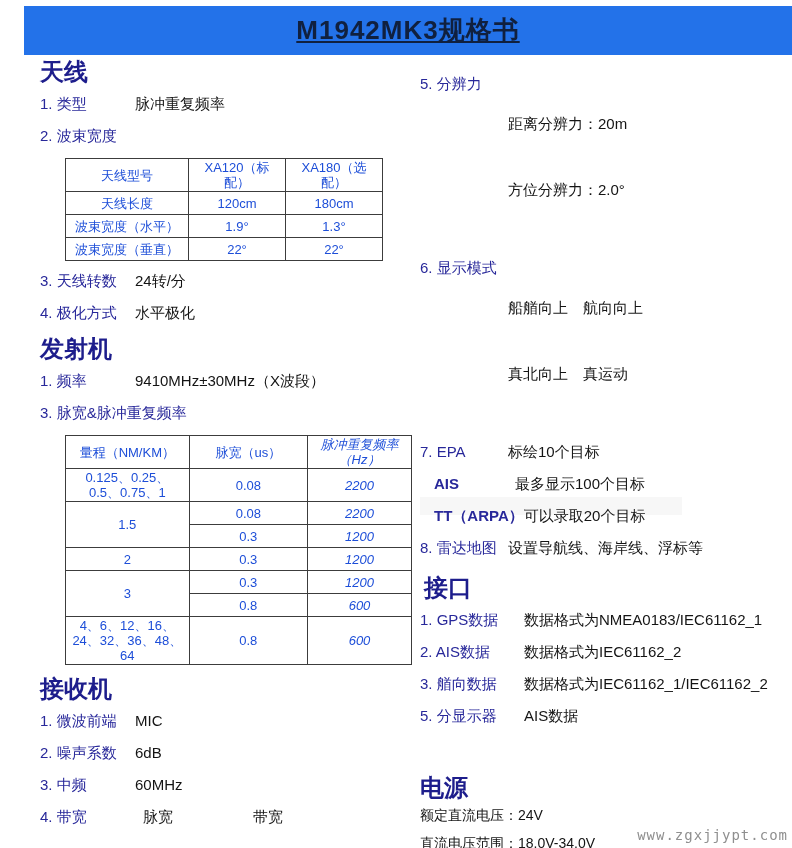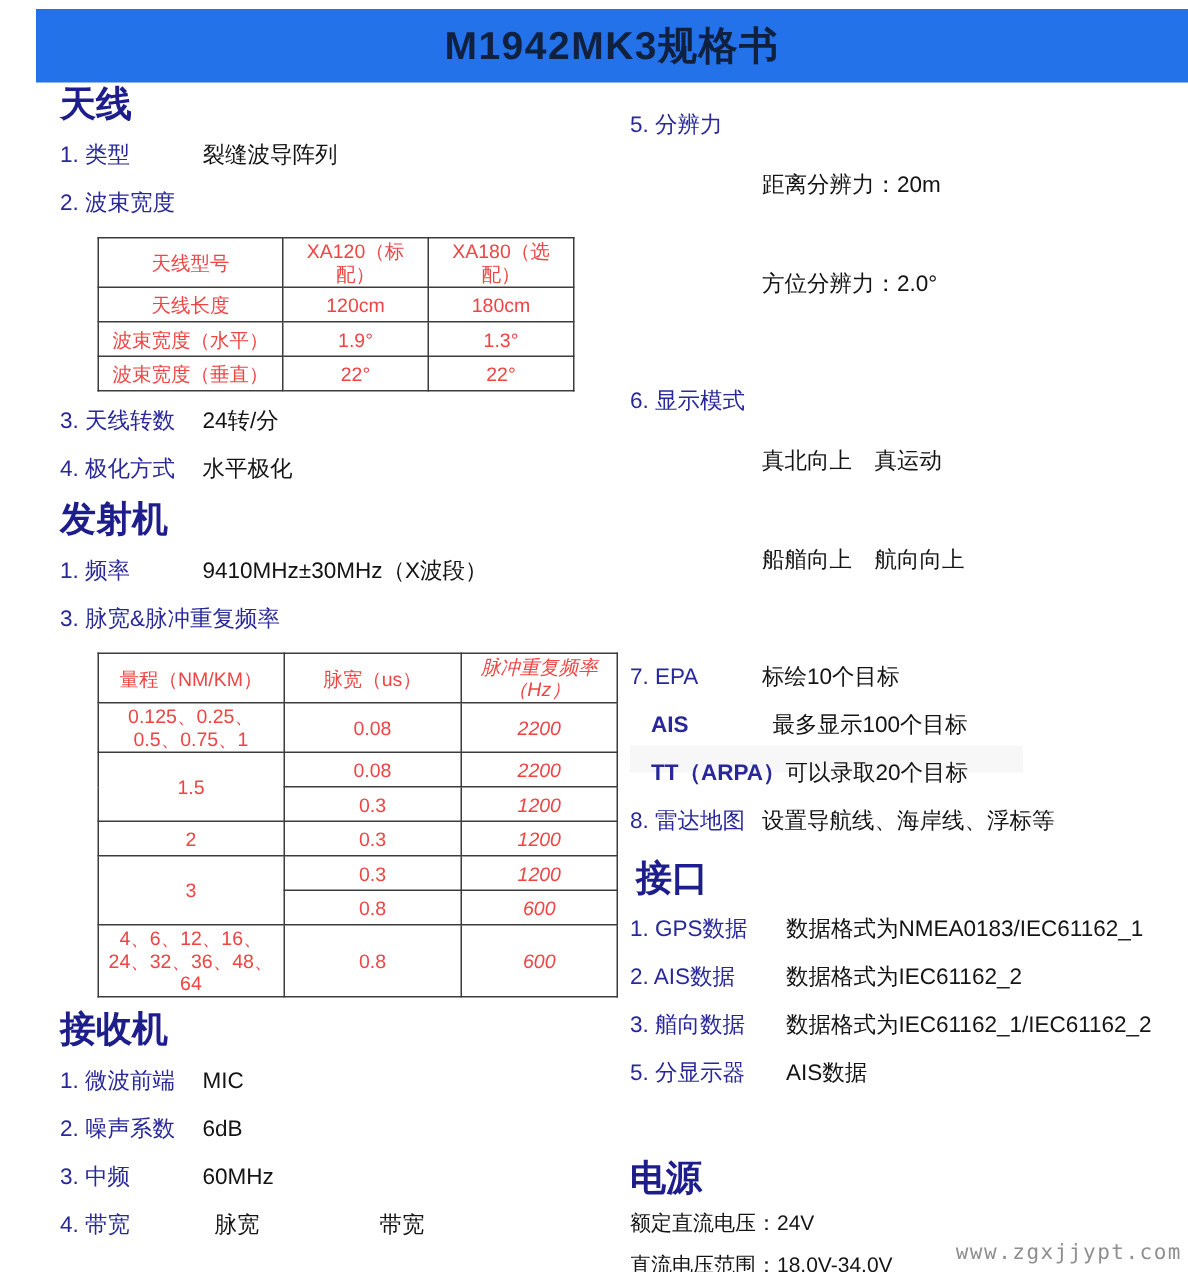--- a/index.html
+++ b/index.html
@@ -1,30 +1,30 @@
 <!DOCTYPE html>
 <html><head>
 <meta charset="utf-8">
 <style>
   html,body{margin:0;padding:0;background:#ffffff;}
   .page{position:relative;width:792px;height:848px;background:#ffffff;overflow:hidden;
         font-family:"Liberation Sans","DejaVu Sans",sans-serif;color:#141414;}
   .titlebar{position:absolute;left:24px;right:0;top:6px;height:49px;background:#2372e9;
             display:flex;align-items:center;justify-content:center;}
-  .titlebar .title{font-size:26px;font-weight:bold;color:#10203f;letter-spacing:1px;}
+  .titlebar .title{font-size:26px;font-weight:bold;color:#10203f;letter-spacing:1px;text-decoration:underline;}
   .col-left{position:absolute;left:40px;top:58px;width:372px;}
   .col-right{position:absolute;left:420px;top:74px;width:372px;}
-  .sec-heading{font-size:24px;font-weight:bold;color:#1d1d8c;line-height:27px;margin:0 0 9px 0;font-family:Liberation Mono, monospace;}
+  .sec-heading{font-size:24px;font-weight:bold;color:#1d1d8c;line-height:27px;margin:0 0 9px 0;}
   .item{display:flex;align-items:flex-start;font-size:15px;line-height:20px;margin-bottom:12px;}
   .lbl{color:#28289a;flex:0 0 auto;min-width:95px;white-space:nowrap;}
   .lbl.narrow{min-width:88px;}
   .lbl.iface{min-width:104px;}
   .lbl.indent{padding-left:14px;min-width:81px;font-weight:bold;}
   .val{color:#141414;white-space:pre-wrap;}
-  .spec-table{border-collapse:collapse;font-size:13px;color:#ef4444;text-align:center;margin:0 0 10px 25px;}
+  .spec-table{border-collapse:collapse;font-size:13px;color:#1d4ed8;text-align:center;margin:0 0 10px 25px;}
   .spec-table td{border:1px solid #3c3c3c;padding:1px 5px;height:20px;line-height:15px;}
   .beam-table td:first-child{width:112px;}
   .beam-table td{width:86px;}
   .pulse-table td:first-child{width:122px;}
   .pulse-table td:nth-child(2){width:76px;}
   .pulse-table td:last-child{width:104px;font-style:italic;}
   .pulse-table tr.dbl td{height:28px;}
   .bw-grid{display:grid;grid-template-columns:118px auto;row-gap:5px;font-size:15px;line-height:20px;}
   .bw-head{padding-left:8px;}
   .power-line{font-size:14px;line-height:20px;margin-bottom:8px;color:#141414;}
@@ -46,21 +46,21 @@
   </div>
 
   <div class="divider-band"></div>
 
   <div class="col-left">
 
     <div class="sec-heading">天线</div>
 
     <div class="item">
       <span class="lbl">1. 类型</span>
-      <span class="val">裂缝波导阵列</span>
+      <span class="val">脉冲重复频率</span>
     </div>
 
     <div class="item">
       <span class="lbl">2. 波束宽度</span>
     </div>
 
     <table class="spec-table beam-table">
       <tbody>
           <tr>
         <td>天线型号</td>
@@ -179,22 +179,22 @@
       <span class="lbl narrow">5. 分辨力</span>
       <span class="val two-line">
         <div>距离分辨力：20m</div>
         <div>方位分辨力：2.0°</div>
       </span>
     </div>
 
     <div class="item">
       <span class="lbl narrow">6. 显示模式</span>
       <span class="val two-line">
+        <div>船艏向上　航向向上</div>
         <div>真北向上　真运动</div>
-        <div>船艏向上　航向向上</div>
       </span>
     </div>
 
     <div class="item">
       <span class="lbl narrow">7. EPA</span>
       <span class="val">标绘10个目标</span>
     </div>
     <div class="item">
       <span class="lbl indent">AIS</span>
       <span class="val">最多显示100个目标</span>

